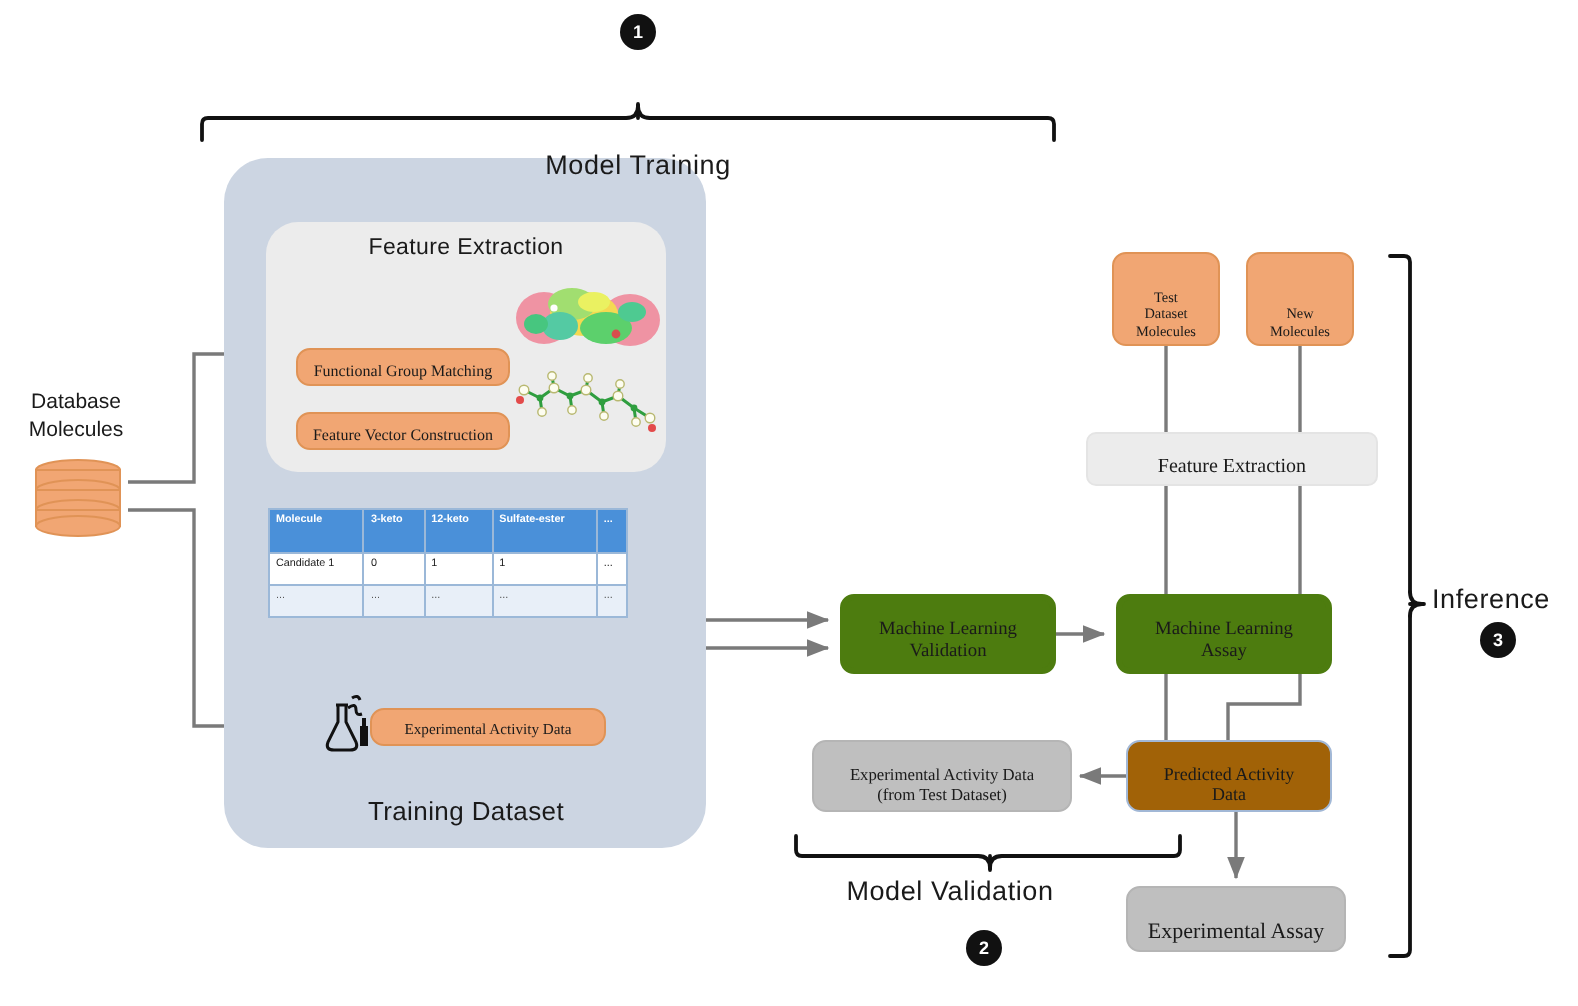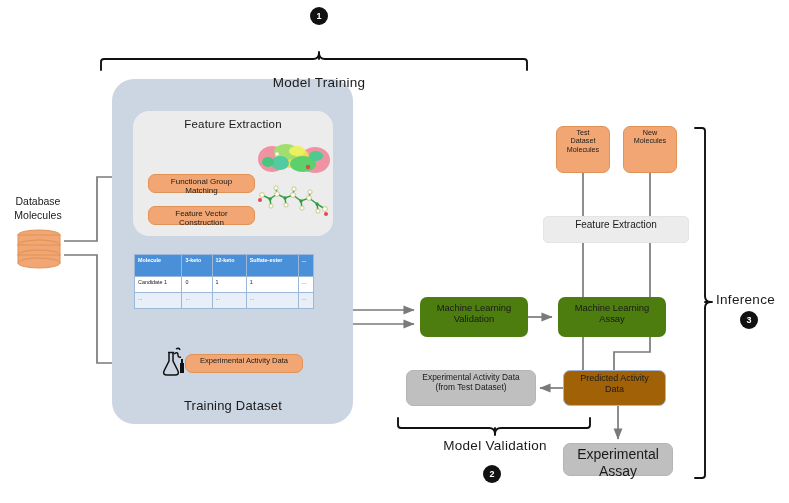--- a/index.html
+++ b/index.html
@@ -13,23 +13,24 @@
     left:112px;top:79px;width:241px;height:345px;
     background:#ccd5e2;border-radius:22px;
   }
   .panel-feature{
     left:133px;top:111px;width:200px;height:125px;
     background:#ececec;border-radius:16px;
   }
 
   
   .box{
-    display:flex;align-items:flex-start;justify-content:center;
+    display:flex;align-items:flex-end;justify-content:center;
     text-align:center;border-radius:7px;line-height:1.18;
-    padding:2px 10px;
+    padding:2px 0;
+    font-family:Liberation Serif, serif;
   }
   .box-orange{background:#f1a673;border:1px solid #e09356;color:#1a1a1a;}
   .box-green{background:#4d7c0f;border:3px solid #4d7c0f;color:#1a1a1a;}
   .box-blue{background:#a16207;border:1px solid #a2b8d6;color:#1a1a1a;}
   .box-gray{background:#bfbfbf;border:1px solid #b5b5b5;color:#1a1a1a;}
   .box-lgray{background:#ececec;border:1px solid #e4e4e4;color:#1a1a1a;}
 
   .fe-title{left:133px;top:118px;width:200px;height:18px;
     font-size:11.5px;text-align:center;letter-spacing:.2px;}
 
@@ -46,40 +47,40 @@
   .ml-mod{left:558px;top:297px;width:108px;height:40px;font-size:9.4px;}
 
   .test-mol{left:556px;top:126px;width:54px;height:47px;font-size:7.2px;}
   .new-mol{left:623px;top:126px;width:54px;height:47px;font-size:7.2px;}
 
   .fe-right{left:543px;top:216px;width:146px;height:27px;font-size:10px;
     border-radius:5px;}
 
   .pred-act{left:563px;top:370px;width:103px;height:36px;font-size:9px;}
   .exp-test{left:406px;top:370px;width:130px;height:36px;font-size:8.4px;}
-  .exp-assay{left:563px;top:443px;width:110px;height:33px;font-size:14px;}
+  .exp-assay{left:563px;top:443px;width:110px;height:33px;font-size:11px;}
 
   
   .db-label{left:2px;top:194px;width:72px;height:32px;font-size:10.5px;
     text-align:center;line-height:1.35;}
   .db-cyl{left:16px;top:229px;width:46px;height:40px;}
 
   
   .tbl{left:134px;top:254px;width:180px;border-collapse:collapse;
        font-size:5.4px;background:#ffffff;}
   .tbl td,.tbl th{border:1px solid #9bb8d8;padding:2px 3px;
        text-align:left;font-weight:normal;vertical-align:top;}
   .tbl thead th{background:#4a90d9;color:#ffffff;font-weight:bold;height:17px;}
   .tbl .r1 td{background:#ffffff;height:11px;}
   .tbl .r2 td{background:#e8eff8;height:11px;color:#555;}
 
   
   .lbl-train{left:226px;top:33px;width:186px;height:20px;
     font-size:13.5px;text-align:center;letter-spacing:.3px;margin-top:42px;}
-  .lbl-valid{left:414px;top:438px;width:162px;height:20px;
+  .lbl-valid{left:394px;top:438px;width:162px;height:20px;
     font-size:13.5px;text-align:center;letter-spacing:.3px;}
   .lbl-infer{left:716px;top:292px;width:72px;height:20px;
     font-size:13.5px;text-align:left;letter-spacing:.3px;}
 
   .badge{border-radius:50%;background:#111111;color:#ffffff;
     display:flex;align-items:center;justify-content:center;
     font-size:9px;font-weight:bold;}
   .badge-1{left:310px;top:7px;width:18px;height:18px;}
   .badge-2{left:483px;top:465px;width:18px;height:18px;}
   .badge-3{left:740px;top:311px;width:18px;height:18px;}

